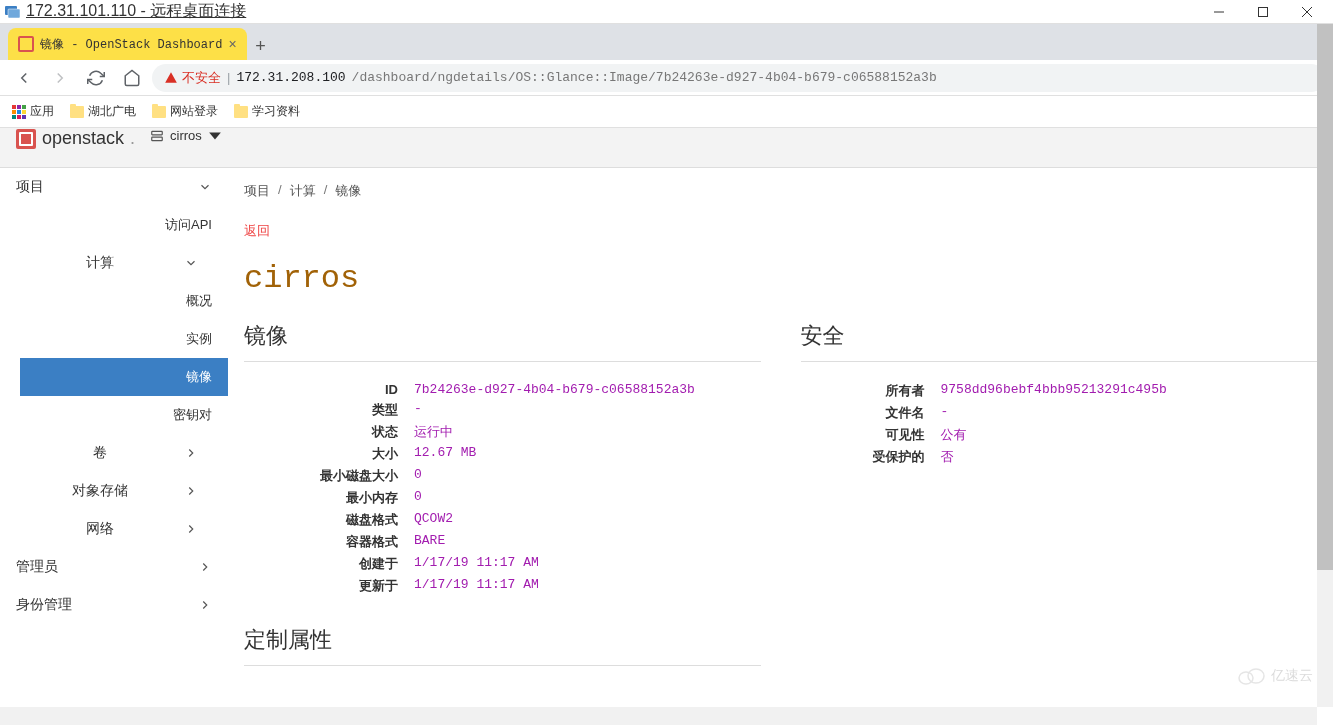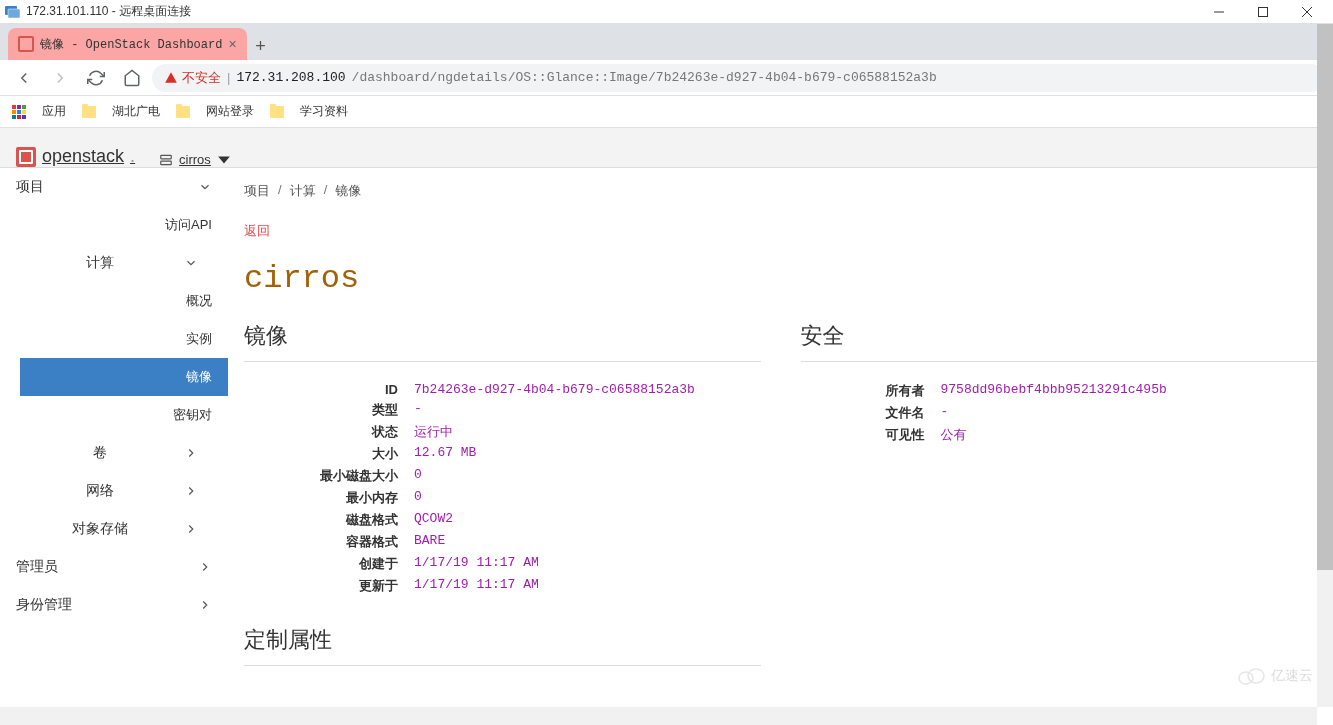--- a/index.html
+++ b/index.html
@@ -1,49 +1,49 @@
 <!DOCTYPE html>
 <html><head>
 <meta charset="utf-8">
 <style>
 * { margin: 0; padding: 0; box-sizing: border-box; font-family: "Microsoft YaHei", Arial, sans-serif; }
 body { background: #fff; font-size: 13px; color: #333; overflow: hidden; }
 
-.rdp-titlebar { height: 24px; background: #fff; border-bottom: 1px solid #e0e0e0; display: flex; align-items: center; padding: 0 4px; font-size: 12px; color: #333; }
+.rdp-titlebar { height: 24px; background: #fff; border-bottom: 1px solid #e0e0e0; display: flex; align-items: center; padding: 0 4px; font-size: 16px; color: #333; text-decoration: underline; }
 .rdp-icon { width: 16px; height: 16px; margin-right: 6px; display: inline-block; }
 .rdp-icon svg { width: 16px; height: 16px; }
 .rdp-controls { margin-left: auto; display: flex; }
 .rdp-btn { width: 44px; height: 24px; display: flex; align-items: center; justify-content: center; color: #555; }
 .rdp-btn svg { width: 10px; height: 10px; }
 
 .browser-chrome { background: #fff; }
 .tab-strip { height: 36px; display: flex; align-items: flex-end; padding-left: 8px; background: #dee1e6; }
-.tab { height: 32px; background: #fca5a5; border-radius: 8px 8px 0 0; display: flex; align-items: center; padding: 0 10px; min-width: 220px; font-size: 12px; color: #333; gap: 6px; }
+.tab { height: 32px; background: #fde047; border-radius: 8px 8px 0 0; display: flex; align-items: center; padding: 0 10px; min-width: 220px; font-size: 12px; color: #333; gap: 6px; }
 .tab-favicon { width: 16px; height: 16px; border: 2px solid #D9534F; border-radius: 2px; }
 .tab-close { margin-left: auto; color: #666; font-size: 14px; }
 .new-tab { width: 28px; height: 28px; display: flex; align-items: center; justify-content: center; color: #555; font-size: 18px; }
 
 .addr-bar { height: 36px; display: flex; align-items: center; padding: 0 8px; gap: 4px; background: #fff; border-bottom: 1px solid #e0e0e0; }
 .nav-btn { width: 32px; height: 32px; display: flex; align-items: center; justify-content: center; color: #5f6368; border-radius: 50%; }
 .nav-btn svg { width: 18px; height: 18px; }
 .url-box { flex: 1; height: 28px; background: #f1f3f4; border-radius: 14px; display: flex; align-items: center; padding: 4px 12px; font-size: 13px; gap: 6px; }
 .not-secure { color: #D93025; display: flex; align-items: center; gap: 4px; }
 .not-secure svg { width: 14px; height: 14px; }
 .url-sep { color: #9aa0a6; }
 .url-host { color: #202124; font-family: "Courier New", monospace; }
 .url-path { color: #777; font-family: "Courier New", monospace; }
 
 .bookmarks { height: 32px; border-bottom: 1px solid #e0e0e0; display: flex; align-items: center; padding: 0 12px; gap: 16px; font-size: 12px; }
 .apps-icon { display: inline-grid; grid-template-columns: repeat(3, 4px); gap: 1px; }
 .apps-icon span { width: 4px; height: 4px; }
-.bk-folder { display: flex; align-items: center; gap: 16px; }
+.bk-folder { display: flex; align-items: center; gap: 4px; }
 .folder-icon { width: 14px; height: 12px; background: #FFE082; border-radius: 1px; position: relative; }
 .folder-icon::before { content: ''; position: absolute; top: -2px; left: 0; width: 6px; height: 3px; background: #FFE082; border-radius: 1px 1px 0 0; }
 
-.openstack-header { height: 40px; background: #f3f3f3; border-bottom: 1px solid #ddd; display: flex; align-items: flex-end; padding: 0 16px; gap: 24px; text-decoration: underline; }
+.openstack-header { height: 40px; background: #f3f3f3; border-bottom: 1px solid #ddd; display: flex; align-items: flex-start; padding: 0 16px; gap: 15px; }
 .os-logo { display: flex; align-items: center; gap: 6px; font-size: 18px; color: #333; font-weight: 400; }
 .os-logo-mark { width: 20px; height: 20px; background: #D9534F; border-radius: 2px; position: relative; }
 .os-logo-mark::after { content: ''; position: absolute; top: 3px; left: 3px; right: 3px; bottom: 3px; border: 2px solid #fff; border-radius: 1px; }
 .os-project-select { display: flex; align-items: center; gap: 6px; font-size: 13px; color: #333; }
 .os-project-select svg { width: 14px; height: 14px; }
 
 .main-layout { display: flex; height: calc(100vh - 168px); }
 .sidebar { width: 228px; background: #fff; overflow-y: auto; }
 .side-item { height: 38px; display: flex; align-items: center; justify-content: space-between; padding: 0 16px; cursor: pointer; font-size: 14px; color: #333; }
 .side-item.level2 { padding-left: 40px; justify-content: flex-end; padding-right: 30px; }
@@ -222,27 +222,27 @@
     <div class="side-item level3">
         <span>密钥对</span>
       </div>
     <div class="side-item level2" style="justify-content:space-between;padding-left:16px;">
       <span style="flex:1;text-align:center">卷</span>
       <svg class="chevron" viewBox="0 0 24 24" fill="none" stroke="#555" stroke-width="2">
           <polyline points="9 18 15 12 9 6"></polyline>
         </svg>
     </div>
     <div class="side-item level2" style="justify-content:space-between;padding-left:16px;">
+      <span style="flex:1;text-align:center">对象存储</span>
+      <svg class="chevron" viewBox="0 0 24 24" fill="none" stroke="#555" stroke-width="2">
+          <polyline points="9 18 15 12 9 6"></polyline>
+        </svg>
+    </div>
+    <div class="side-item level2" style="justify-content:space-between;padding-left:16px;">
       <span style="flex:1;text-align:center">网络</span>
-      <svg class="chevron" viewBox="0 0 24 24" fill="none" stroke="#555" stroke-width="2">
-          <polyline points="9 18 15 12 9 6"></polyline>
-        </svg>
-    </div>
-    <div class="side-item level2" style="justify-content:space-between;padding-left:16px;">
-      <span style="flex:1;text-align:center">对象存储</span>
       <svg class="chevron" viewBox="0 0 24 24" fill="none" stroke="#555" stroke-width="2">
           <polyline points="9 18 15 12 9 6"></polyline>
         </svg>
     </div>
     <div class="side-item">
       <span>管理员</span>
       <svg class="chevron" viewBox="0 0 24 24" fill="none" stroke="#555" stroke-width="2">
           <polyline points="9 18 15 12 9 6"></polyline>
         </svg>
     </div>
@@ -315,20 +315,24 @@
             <div class="kv-label" style="width:140px">所有者</div>
             <div class="kv-value">9758dd96bebf4bbb95213291c495b</div>
           </div>
         <div class="kv-row">
             <div class="kv-label" style="width:140px">文件名</div>
             <div class="kv-value">-</div>
           </div>
         <div class="kv-row">
             <div class="kv-label" style="width:140px">可见性</div>
             <div class="kv-value">公有</div>
+          </div>
+        <div class="kv-row">
+            <div class="kv-label" style="width:140px">受保护的</div>
+            <div class="kv-value">否</div>
           </div>
       </div>
     </div>
   </div>
 </div>
 
 <div class="watermark">
   <svg width="28" height="18" viewBox="0 0 28 18">
       <ellipse cx="9" cy="11" rx="7" ry="6" fill="none" stroke="#aaa" stroke-width="1.5"></ellipse>
       <ellipse cx="19" cy="9" rx="8" ry="7" fill="none" stroke="#aaa" stroke-width="1.5"></ellipse>

